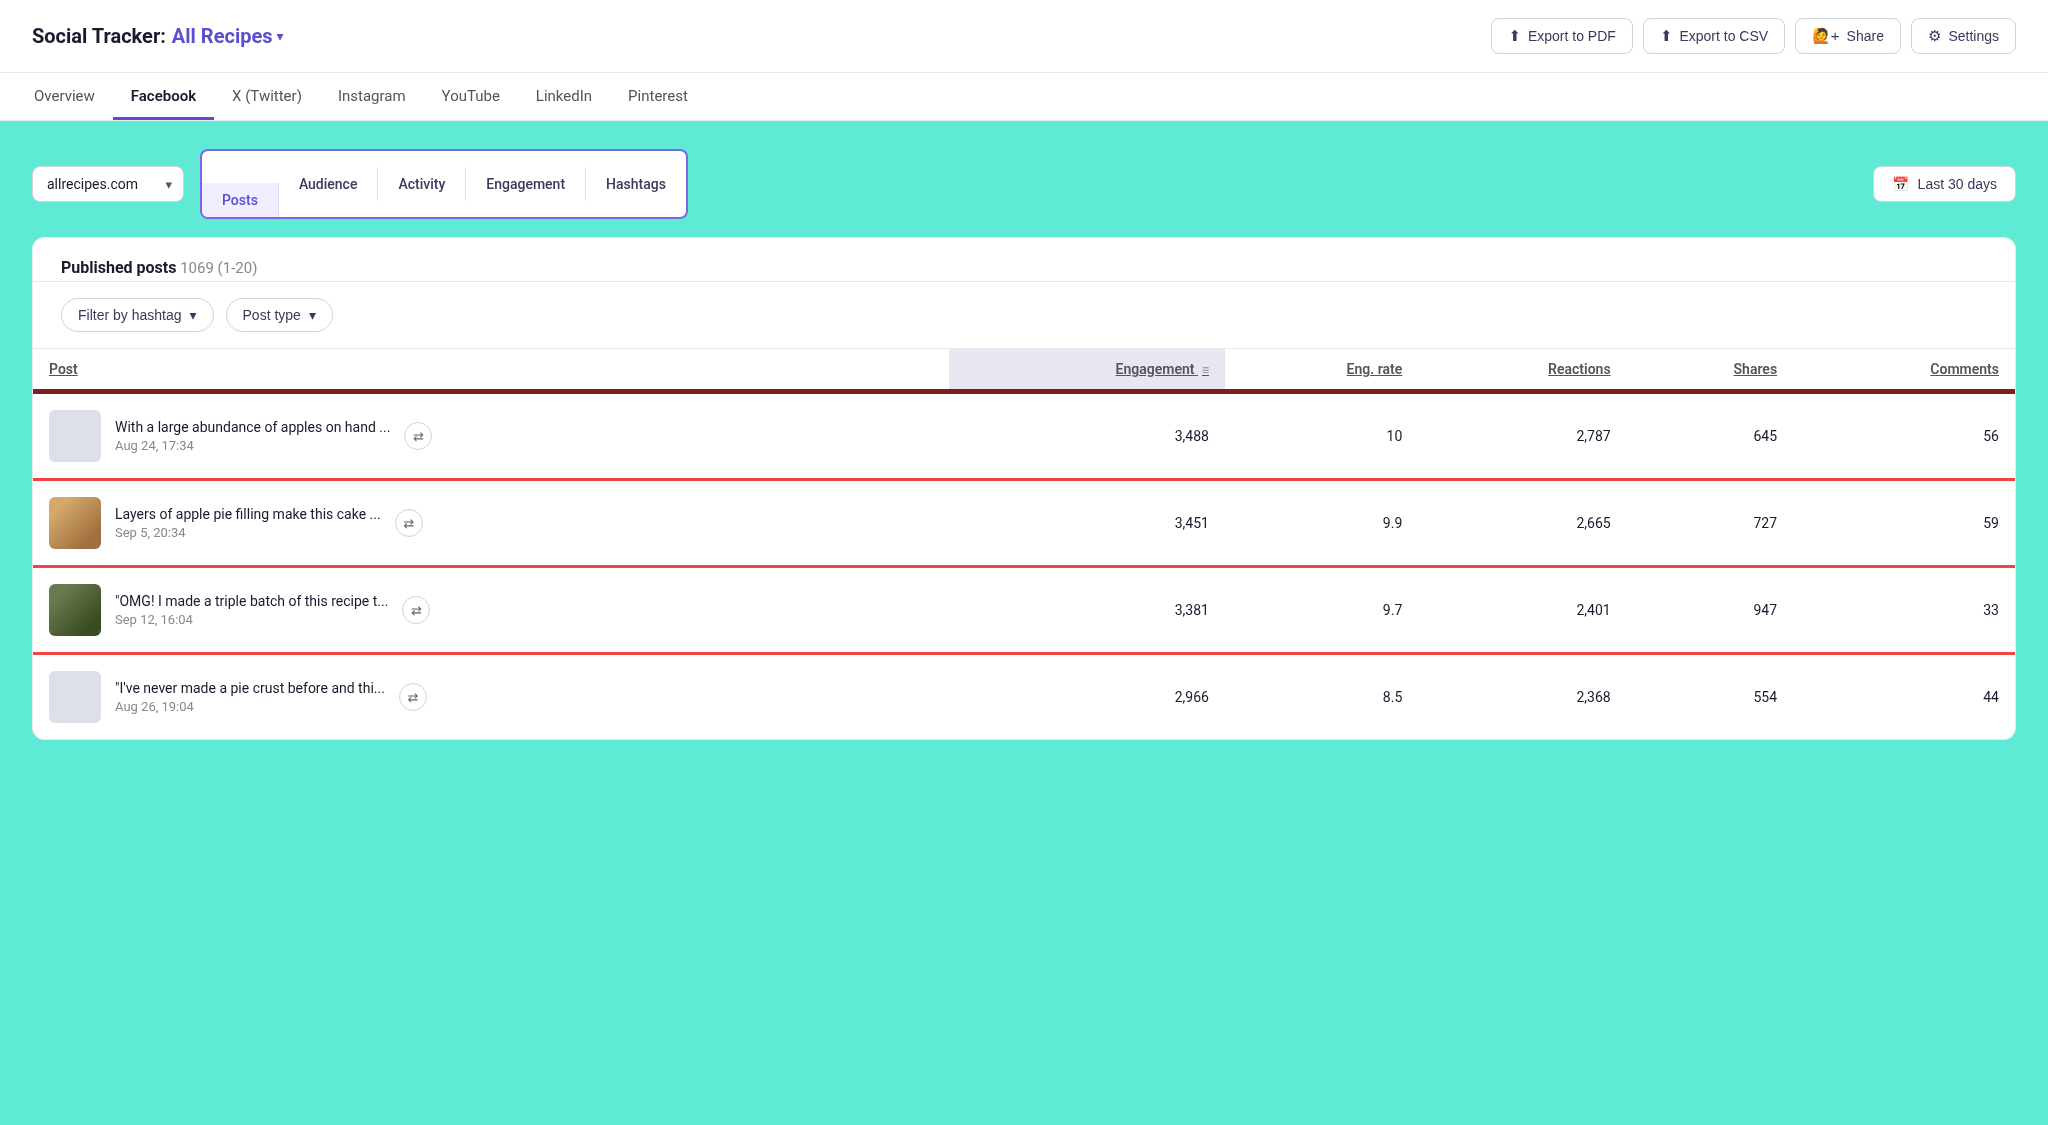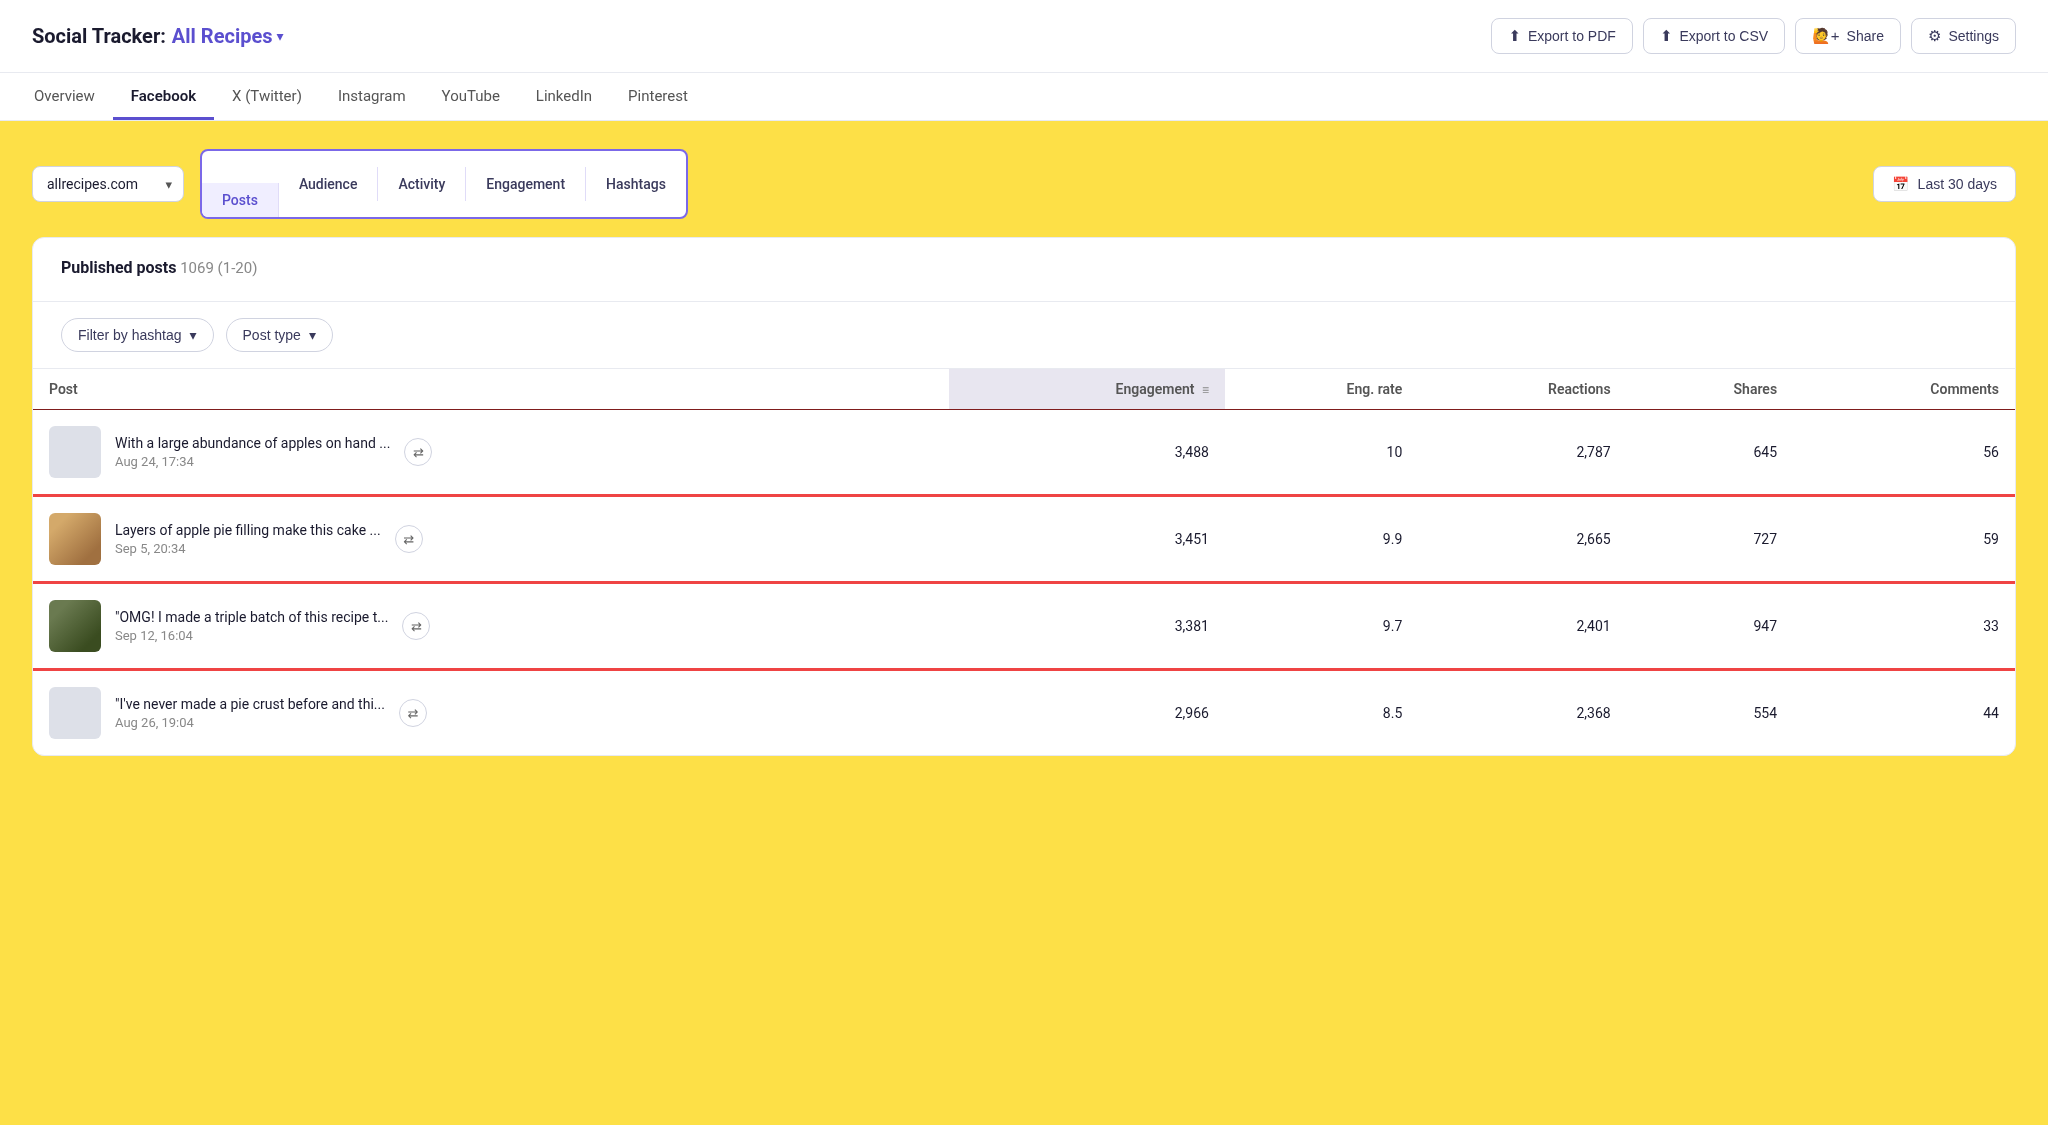--- a/index.html
+++ b/index.html
@@ -3,21 +3,21 @@
   <meta charset="utf-8">
   <style>
     * { box-sizing: border-box; margin: 0; padding: 0; }
     body {
       font-family: -apple-system, BlinkMacSystemFont, 'Segoe UI', Roboto, sans-serif;
       background: #f5f6fa;
       color: #1a1a2e;
       font-size: 15px;
     }
     .page-wrapper {
-      background: #fde047;
+      background: #5eead4;
       min-height: 100vh;
       padding: 0;
     }
     .top-bar {
       background: #fff;
       padding: 18px 32px;
       display: flex;
       align-items: center;
       justify-content: space-between;
       border-bottom: 1px solid #e8eaf0;
@@ -151,21 +151,21 @@
       font-weight: 500;
     }
 
     .table-section {
       background: #fff;
       border-radius: 12px;
       border: 1px solid #e8eaf0;
       overflow: hidden;
     }
     .table-header-row {
-      padding: 20px 28px 24px;
+      padding: 20px 28px 4px;
       border-bottom: 1px solid #e8eaf0;
     }
     .table-title {
       font-size: 16px;
       font-weight: 700;
       color: #1a1a2e;
     }
     .table-title-count {
       font-weight: 400;
       color: #888;
@@ -196,22 +196,23 @@
     }
     thead tr {
       background: #fff;
     }
     thead th {
       padding: 12px 16px;
       text-align: left;
       font-size: 14px;
       font-weight: 600;
       color: #555;
-      border-bottom: 1px solid #7f1d1d;
+      border-bottom: 5px solid #7f1d1d;
       white-space: nowrap;
+      text-decoration: underline;
     }
     thead th.sorted {
       background: #e8e6f0;
     }
     thead th.right { text-align: right; }
     tbody tr {
       border-bottom: 3px solid #ef4444;
     }
     tbody tr:last-child { border-bottom: none; }
     tbody td {

